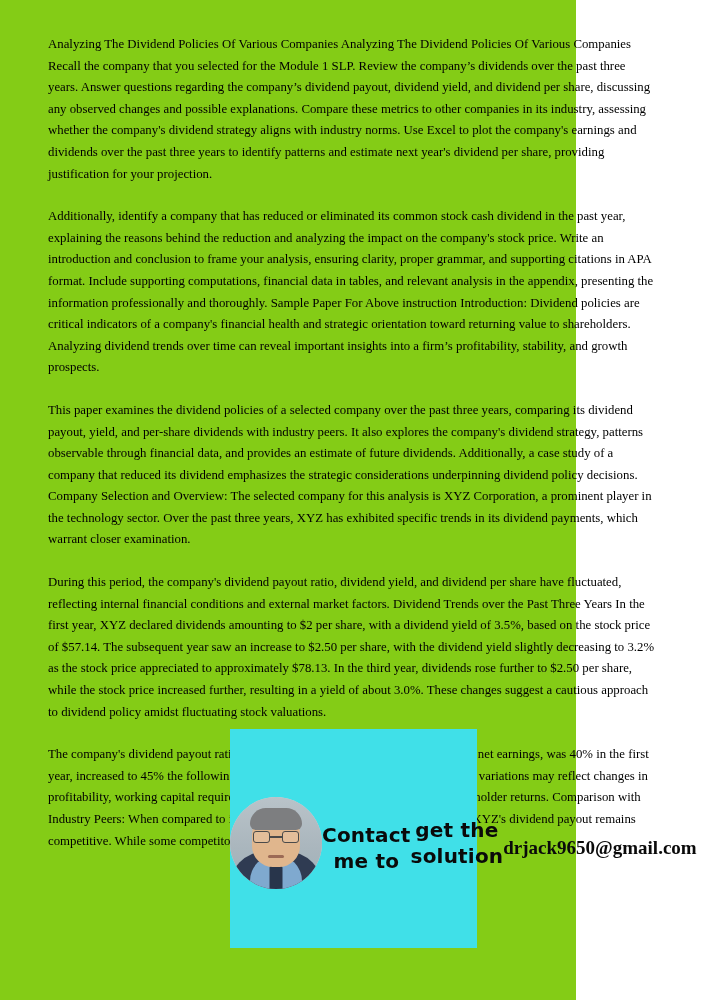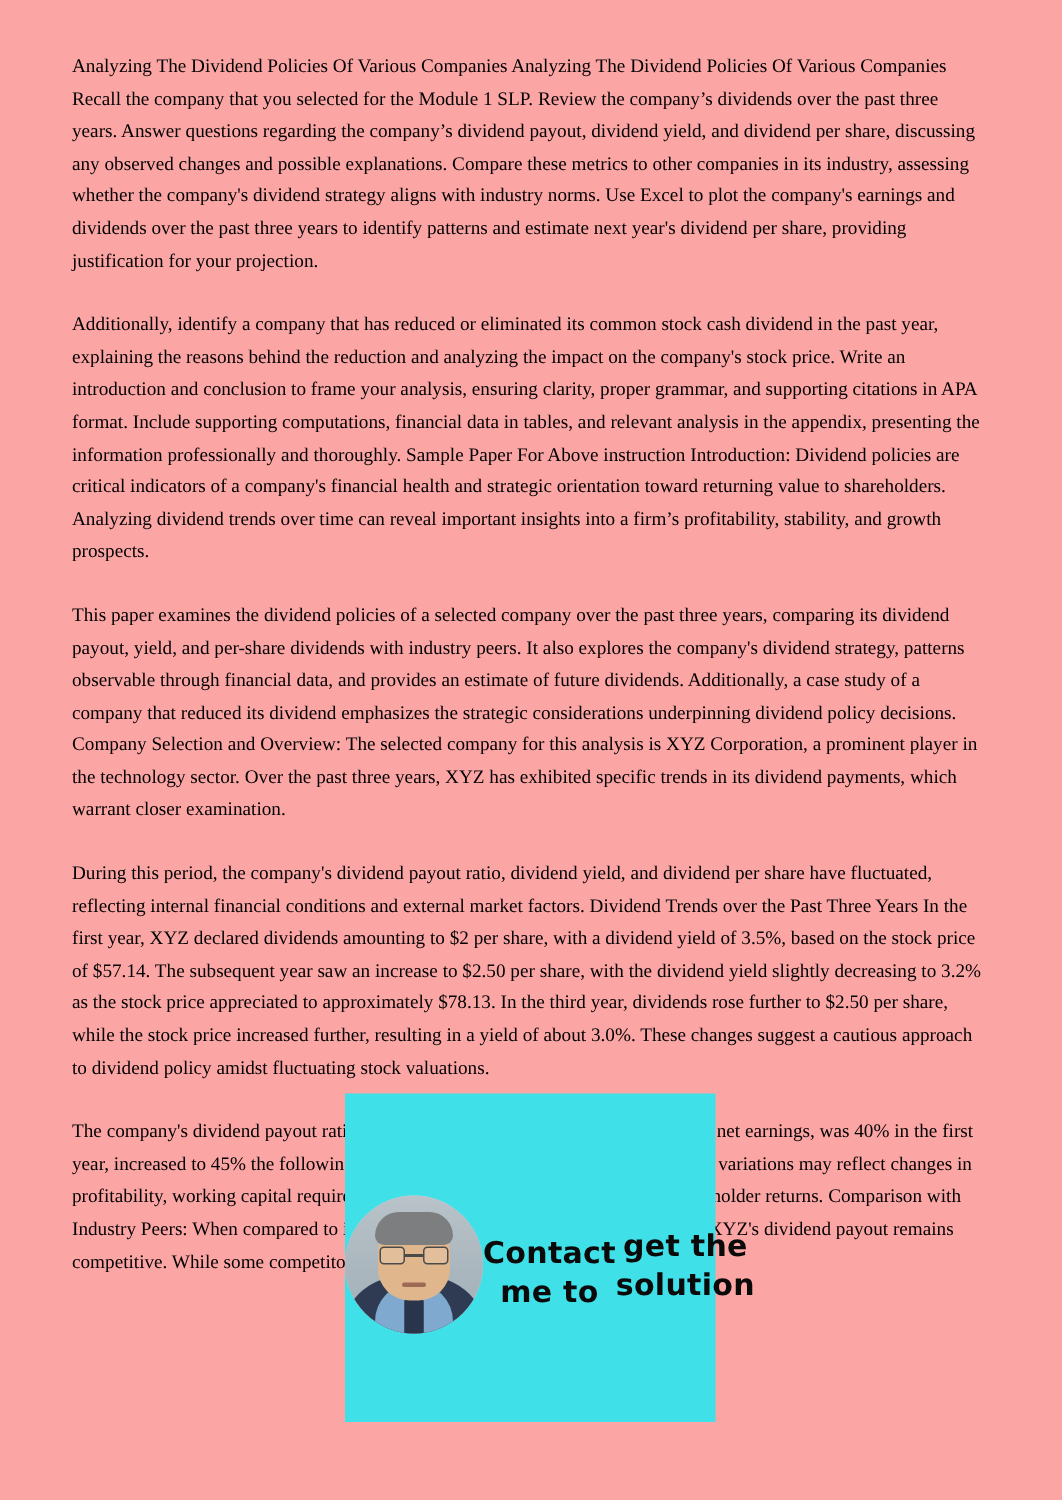--- a/index.html
+++ b/index.html
@@ -10,23 +10,23 @@
   body {
     width: 708px;
     height: 1000px;
     position: relative;
     overflow: hidden;
     font-family: "Liberation Serif", serif;
   }
   .page {
     position: absolute;
     left: 0; top: 0;
-    width: 708px;
+    width: 576px;
     height: 1000px;
-    background: #fca5a5;
+    background: #84cc16;
   }
   .doc-body {
     position: absolute;
     left: 48px;
     top: 34px;
     width: 610px;
     font-size: 12.8px;
     line-height: 21.6px;
     color: #000000;
     text-align: left;
@@ -205,15 +205,16 @@
       <div class="av-hair"></div>
       <div class="av-glasses">
         <span class="lens left"></span>
         <span class="bridge"></span>
         <span class="lens right"></span>
       </div>
       <div class="av-mouth"></div>
     </div>
     <div class="contact-line first">Contact me to</div>
     <div class="contact-line">get the solution</div>
+    <div class="contact-email">drjack9650@gmail.com</div>
   </div>
 
 </div>
 
 </body></html>

